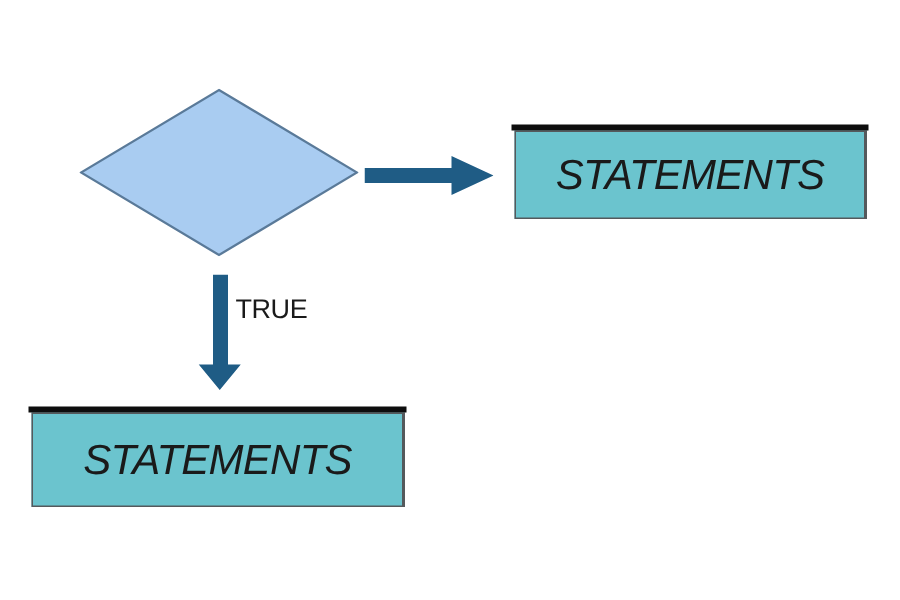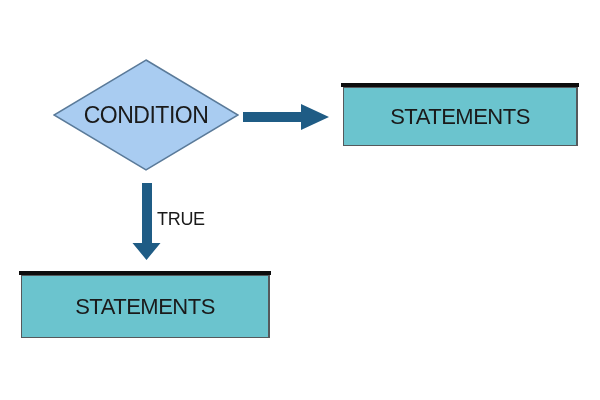--- a/index.html
+++ b/index.html
@@ -52,21 +52,21 @@
     width: 29px; height: 77px;
   }
   .edge-label {
     position: absolute;
     font-size: 18px;
     line-height: 1;
     letter-spacing: -0.3px;
     color: var(--text, #1a1a1a);
   }
   .false-label { left: 257px; top: 86px; }
-  .true-label  { left: 157px; top: 210px; }
+  .true-label  { left: 157px; top: 197px; }
   
   .box {
     position: absolute;
     background: var(--box_fill, #6bc4ce);
     border: 1px solid var(--box_border, #55595c);
     border-right-width: 2px;
     display: flex;
     align-items: center;
     justify-content: center;
   }
@@ -74,34 +74,34 @@
     content: "";
     position: absolute;
     left: -3px; right: -3px;
     top: -5px;
     height: 4px;
     background: var(--box_top_bar, #0d0d0d);
   }
   .box-right  { left: 343px; top: 87px;  width: 232px; height: 57px; }
   .box-bottom { left: 21px;  top: 275px; width: 246px; height: 61px; }
   .box-label {
-    font-size: 22px;
+    font-size: 28px;
     letter-spacing: -0.5px;
     color: var(--text, #1a1a1a);
+    font-style: italic;
   }
 </style>
 </head>
 <body>
 
 <div class="canvas">
 
   <svg class="diamond-svg" viewBox="0 0 186 112" aria-hidden="true">
     <polygon class="diamond-poly" points="93,1 185,56 93,111 1,56"></polygon>
   </svg>
-  <div class="diamond-label">CONDITION</div>
 
   <svg class="arrow-right-svg" viewBox="0 0 86 26" aria-hidden="true">
     <polygon class="arrow-poly" points="0,8 58,8 58,0 86,13 58,26 58,18 0,18"></polygon>
   </svg>
   <div class="box box-right">
     <span class="box-label">STATEMENTS</span>
   </div>
 
   <svg class="arrow-down-svg" viewBox="0 0 29 77" aria-hidden="true">
     <polygon class="arrow-poly" points="10,0 20,0 20,60 28.5,60 14.5,77 0.5,60 10,60"></polygon>

